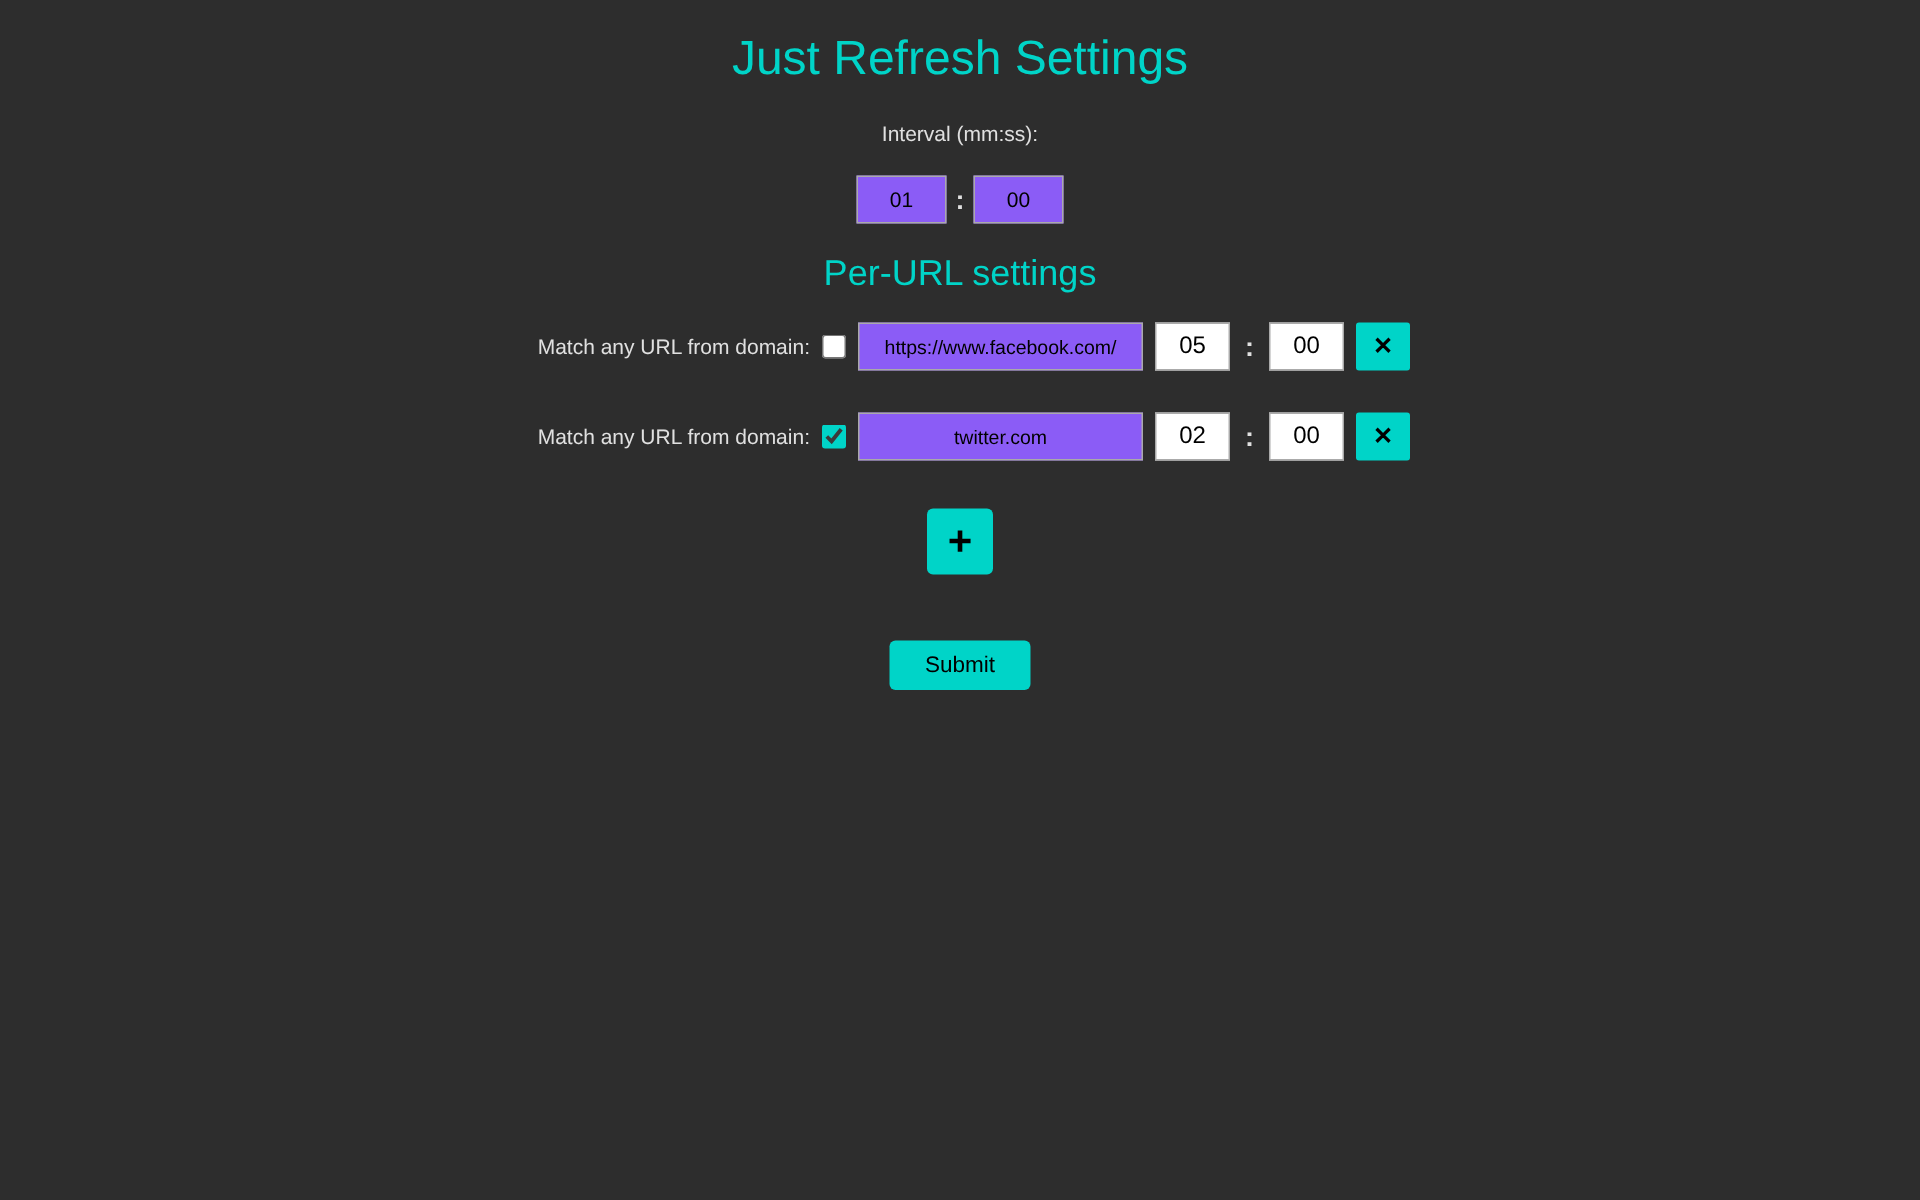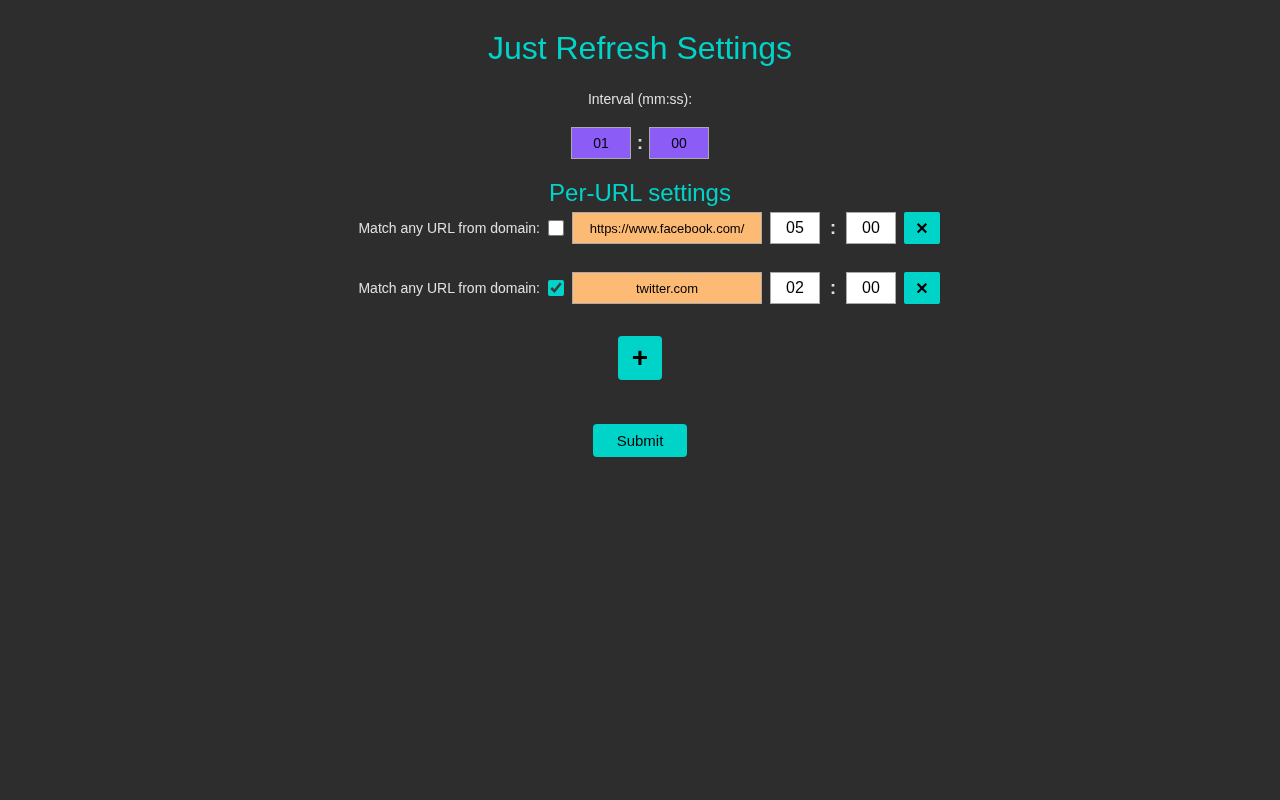--- a/index.html
+++ b/index.html
@@ -19,21 +19,20 @@
       flex-direction: column;
       align-items: center;
       padding-top: 20px;
     }
 
     .page-title {
       color: #00d4c8;
       font-size: 32px;
       font-weight: normal;
       margin-bottom: 24px;
-      margin-top: 10px;
     }
 
     .interval-section {
       display: flex;
       flex-direction: column;
       align-items: center;
       margin-bottom: 20px;
     }
 
     .interval-label {
@@ -63,21 +62,21 @@
       color: #e0e0e0;
       font-size: 18px;
       font-weight: bold;
       margin: 0 2px;
     }
 
     .per-url-title {
       color: #00d4c8;
       font-size: 24px;
       font-weight: normal;
-      margin-bottom: 5px;
+      margin-bottom: 18px;
     }
 
     .per-url-section {
       display: flex;
       flex-direction: column;
       align-items: center;
       gap: 28px;
       width: 100%;
     }
 
@@ -95,21 +94,21 @@
     }
 
     .url-checkbox {
       width: 16px;
       height: 16px;
       cursor: pointer;
       accent-color: #00d4c8;
     }
 
     .url-input {
-      background-color: #fdba74;
+      background-color: #8b5cf6;
       color: #000000;
       border: 1px solid #aaa;
       width: 190px;
       height: 32px;
       text-align: center;
       font-size: 13px;
       padding: 0;
     }
 
     .time-input {

